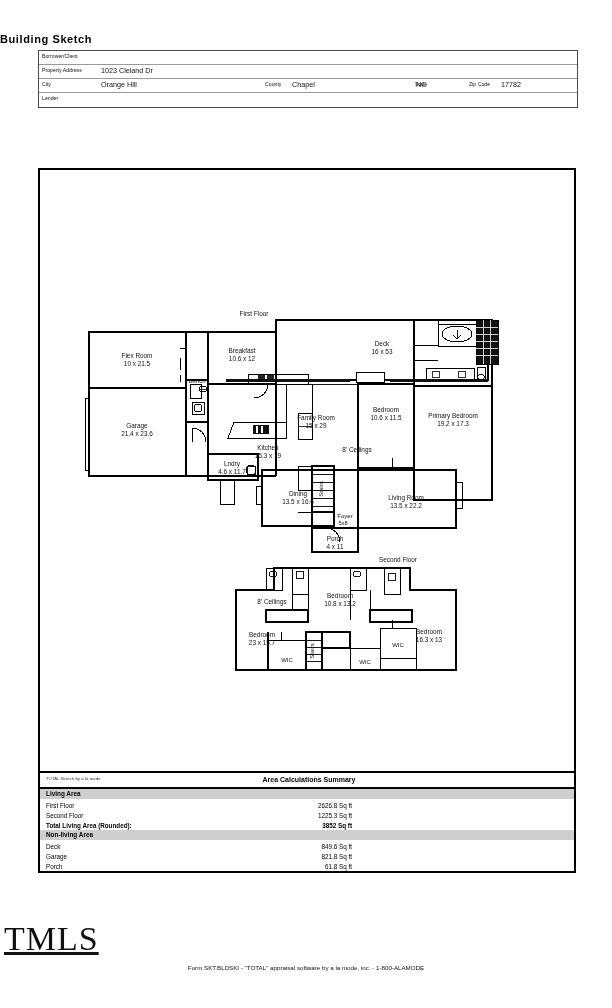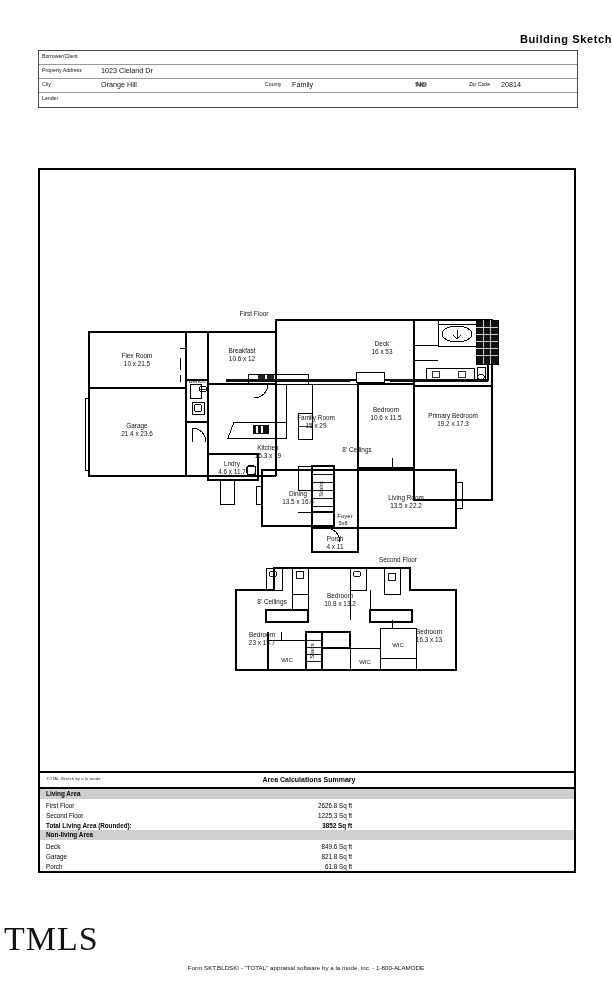--- a/index.html
+++ b/index.html
@@ -1,19 +1,19 @@
 <!DOCTYPE html>
 <html><head>
 <meta charset="utf-8">
 <style>
   html,body{margin:0;padding:0;background:#ffffff;}
   body{width:612px;height:1008px;position:relative;font-family:"Liberation Sans",sans-serif;color:#000;overflow:hidden;}
 
   
-  .doc-title{position:absolute;left:0;top:33px;width:612px;text-align:right;
+  .doc-title{position:absolute;left:0;top:33px;width:612px;text-align:left;
     font-size:11px;font-weight:bold;letter-spacing:.6px;}
 
   
   .hdr{position:absolute;left:38px;top:50px;width:538px;border:1px solid #4a4a4a;
        border-collapse:collapse;}
   .hdr .row{position:relative;height:14px;border-bottom:1px solid #9a9a9a;box-sizing:border-box;}
   .hdr .row:last-child{border-bottom:none;}
   .lbl{position:absolute;top:1.5px;font-size:5.2px;color:#111;white-space:nowrap;}
   .val{position:absolute;top:.6px;font-size:7.2px;color:#111;white-space:nowrap;}
 
@@ -34,21 +34,21 @@
   .calc-body{border:2px solid #000;border-top:2px solid #000;}
   .sec{height:10px;background:#cfcfcf;position:relative;border-bottom:1px solid #fff;}
   .sec span{position:absolute;left:6px;top:1.4px;font-size:6.4px;font-weight:bold;}
   .ln{height:10px;position:relative;}
   .ln .nm{position:absolute;left:6px;top:1.6px;font-size:6.3px;}
   .ln .amt{position:absolute;left:222px;top:1.6px;font-size:6.3px;width:90px;text-align:right;}
   .ln.total .nm,.ln.total .amt{font-weight:bold;}
 
   
   .tmls{position:absolute;left:4px;top:920px;font-size:34px;letter-spacing:1px;
-      color:#111;font-family:"Liberation Serif",serif;font-weight:300;}
+      color:#111;font-family:"Liberation Serif",serif;font-weight:300;text-decoration:underline;}
   .formline{position:absolute;left:0;top:964px;width:612px;text-align:center;font-size:6.2px;color:#111;}
 
   
   text{font-family:"Liberation Sans",sans-serif;}
 </style>
 </head>
 <body>
 
 <div class="doc-title">Building Sketch</div>
 
@@ -61,25 +61,25 @@
 
   <div class="row">
     <span class="lbl" style="left:3px">Property Address</span>
     <span class="val" style="left:62px">1023 Cleland Dr</span>
   </div>
 
   <div class="row">
     <span class="lbl" style="left:3px">City</span>
     <span class="val" style="left:62px">Orange Hill</span>
     <span class="lbl" style="left:226px">County</span>
-    <span class="val" style="left:253px">Family</span>
+    <span class="val" style="left:253px">Chapel</span>
     <span class="lbl" style="left:376px">State</span>
     <span class="val" style="left:377px">NC</span>
     <span class="lbl" style="left:430px">Zip Code</span>
-    <span class="val" style="left:462px">20814</span>
+    <span class="val" style="left:462px">17782</span>
   </div>
 
   <div class="row">
     <span class="lbl" style="left:3px">Lender</span>
     <span class="val" style="left:62px"></span>
   </div>
 </div>
 
 <div class="sketch-frame">
   <svg class="plan" viewBox="0 0 538 605">

